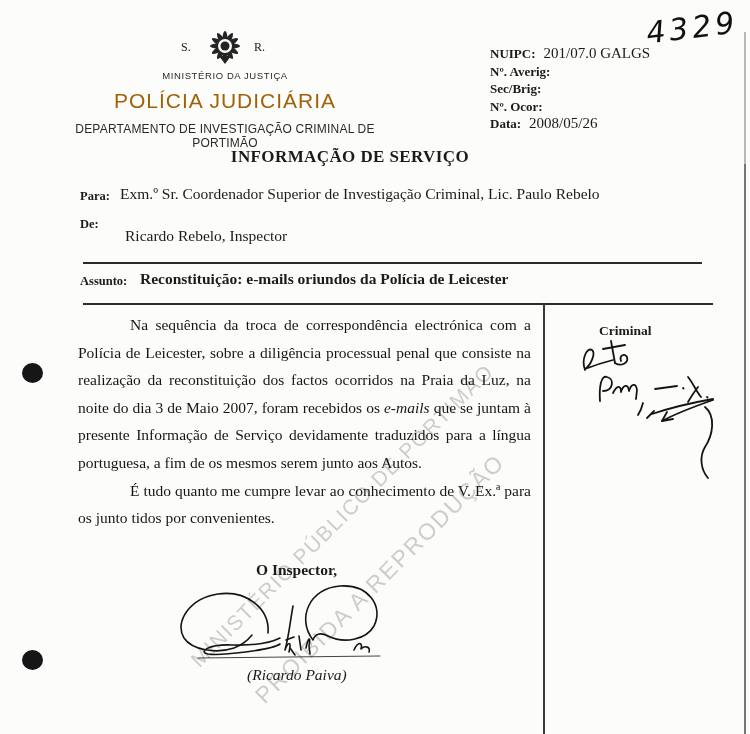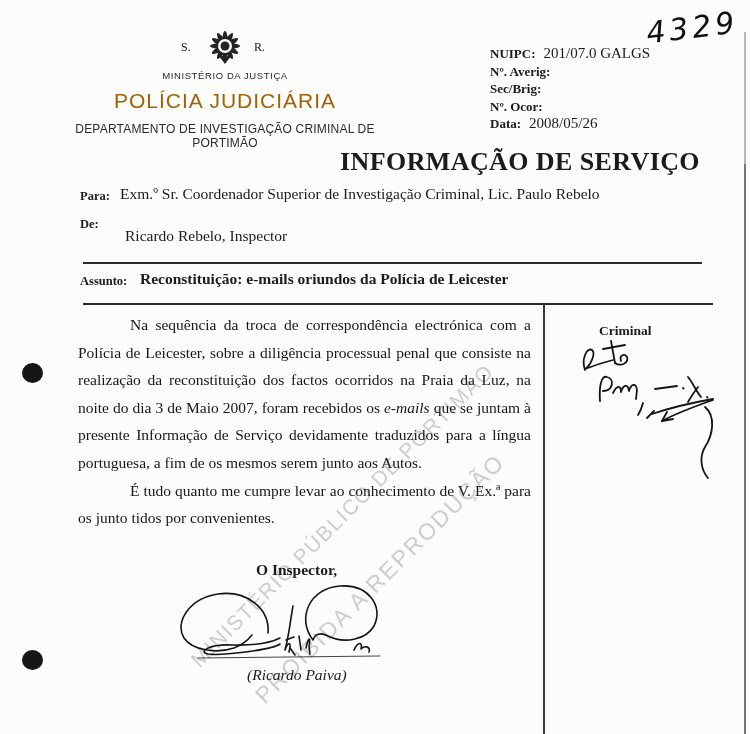--- a/index.html
+++ b/index.html
@@ -34,22 +34,22 @@
   .ministry { margin-top:0; font-size:9.5px; letter-spacing:.6px; color:#2a2a2a; }
   .org { margin-top:8px; font-size:21px; letter-spacing:1px; color:#a16207; }
   .dept { margin-top:9px; font-size:12px; letter-spacing:.2px; color:#2a2a2a; }
 
   
   .hright { position:absolute; left:490px; top:44px; }
   .hr-row { height:17.5px; line-height:17.5px; white-space:nowrap; }
   .hr-label { font-weight:bold; font-size:13px; }
   .hr-value { font-size:15px; margin-left:4px; }
 
-  .doc-title { position:absolute; left:0; top:147px; width:700px; text-align:right;
-    font-size:26px; font-weight:bold; letter-spacing:.4px; }
+  .doc-title { position:absolute; left:0; top:147px; width:700px; text-align:center;
+    font-size:17px; font-weight:bold; letter-spacing:.4px; }
 
   .fld-label { position:absolute; font-weight:bold; font-size:12.5px; }
   .fld-value { position:absolute; font-size:15.5px; }
   .fld-value.bold { font-weight:bold; }
 
   .rule { position:absolute; height:2px; background:#2b2b2b; }
   .vdiv { position:absolute; left:543px; top:303px; width:2px; height:431px; background:#3a3a3a; }
 
   .body-text { position:absolute; left:78px; top:311px; width:453px; }
   .body-text p { margin:0; text-align:justify; text-indent:52px;

